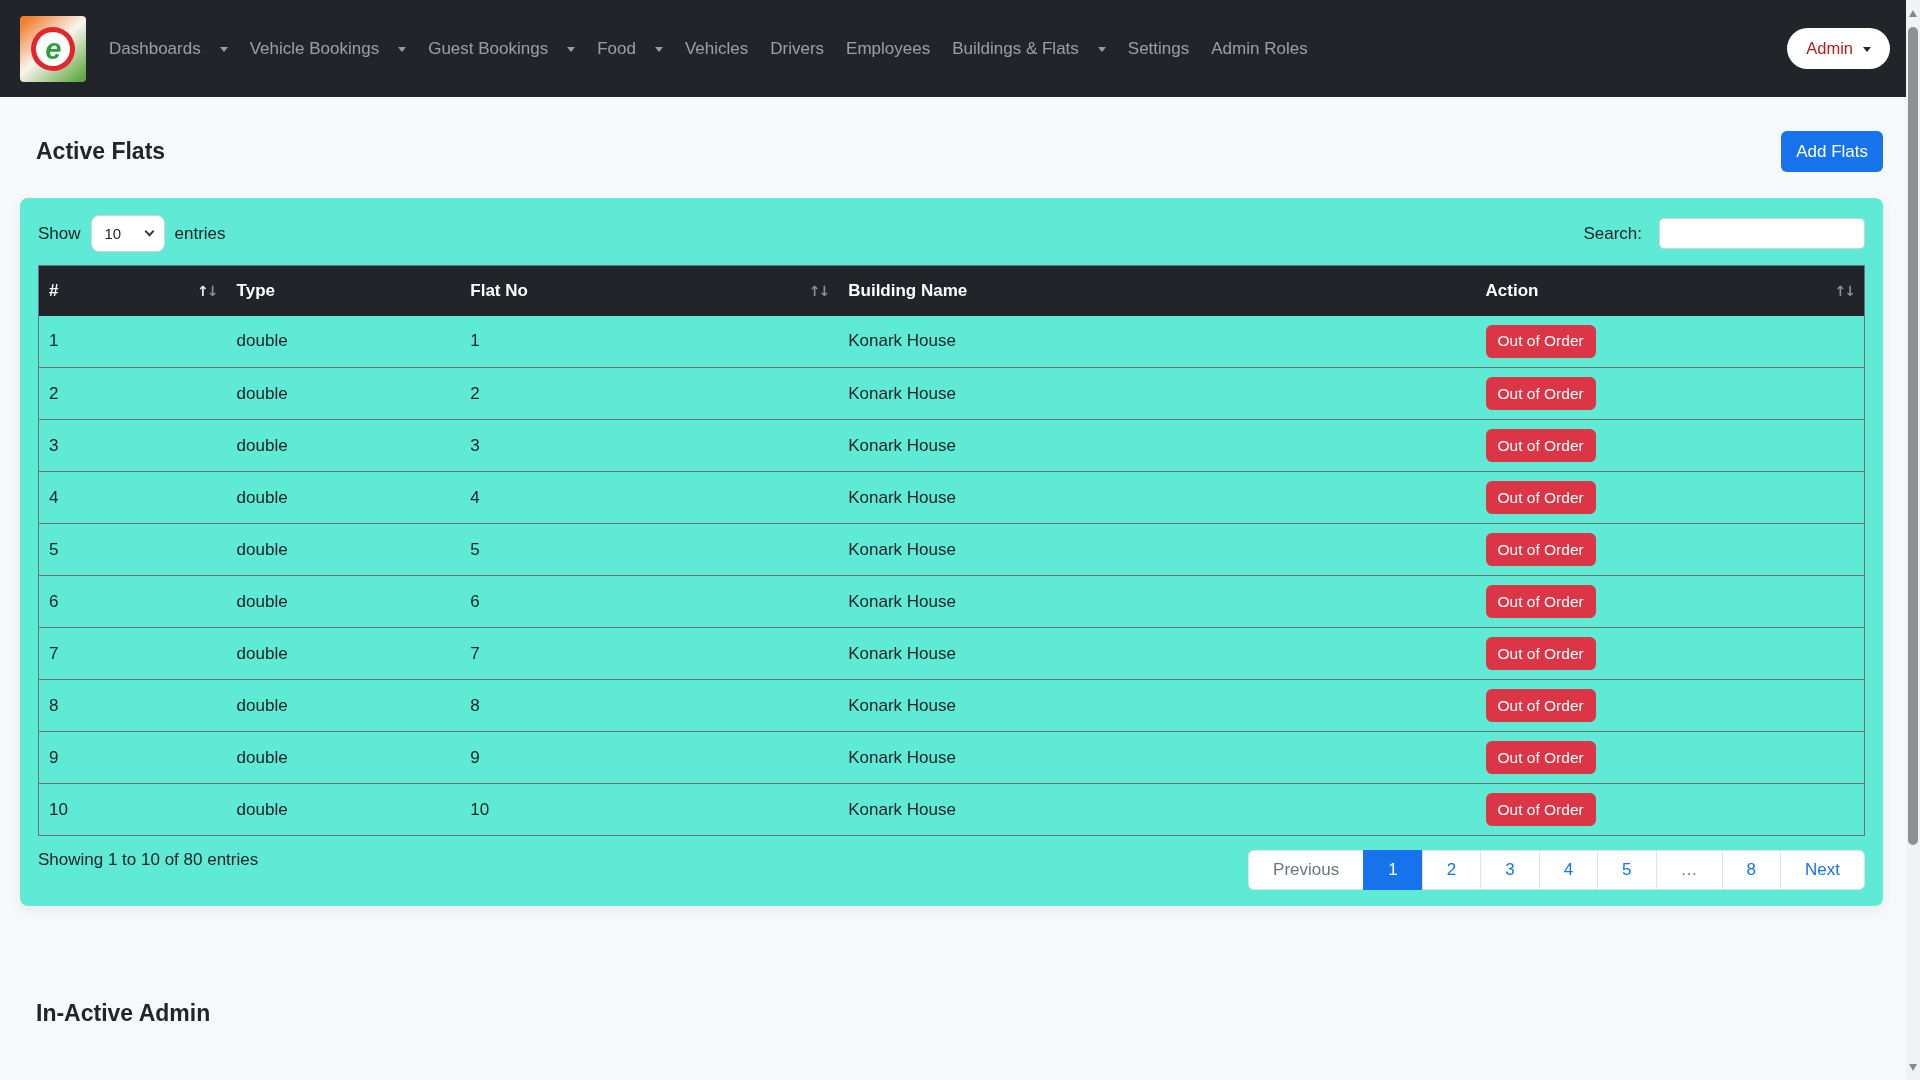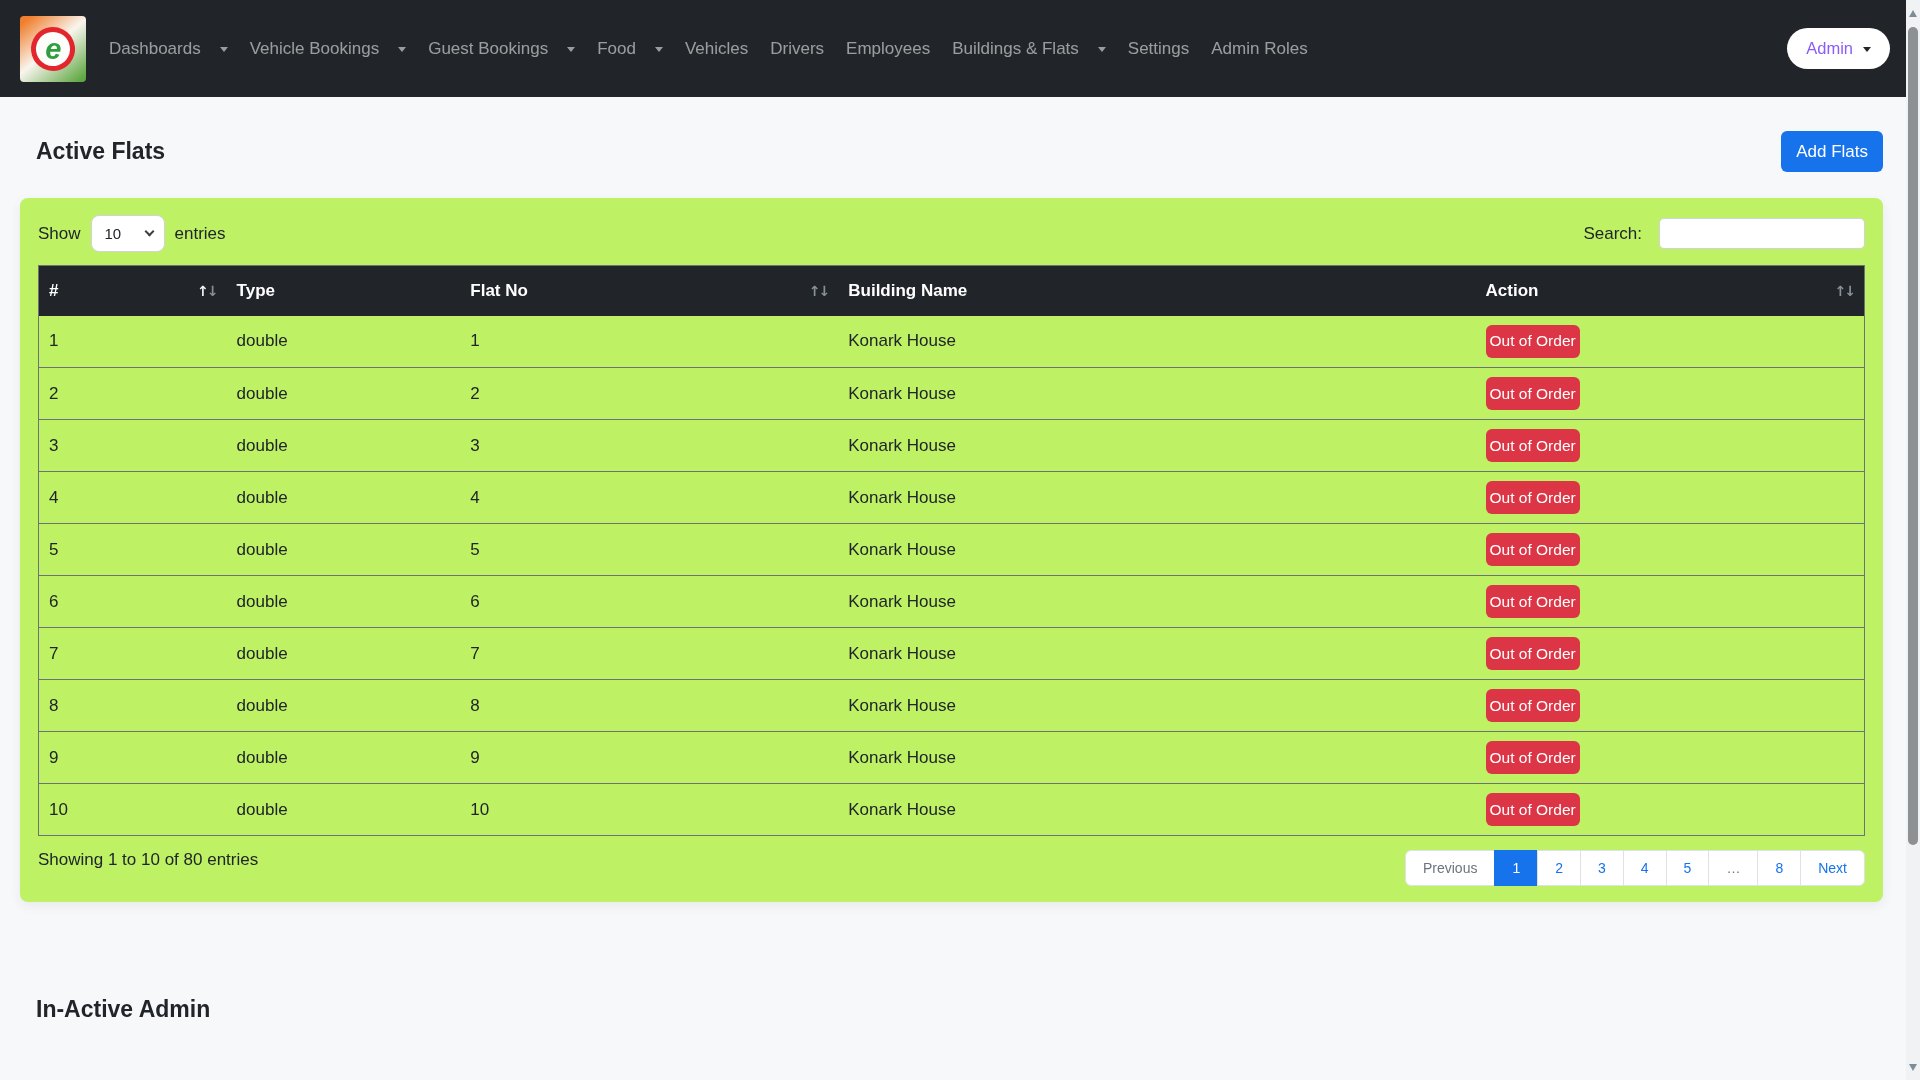--- a/index.html
+++ b/index.html
@@ -16,55 +16,55 @@
   nav.topbar{height:97px;background:var(--navbar);display:flex;align-items:center;padding:0 30px 0 20px}
   .brand{width:66px;height:66px;border-radius:4px;flex:0 0 auto;cursor:pointer;
     background:linear-gradient(140deg,#f08030 8%,#f9f5ee 48%,#5fa843 95%);
     display:flex;align-items:center;justify-content:center}
   .logo-ring{width:44px;height:44px;border-radius:50%;border:5px solid #e3262d;background:#fdfdfb;
     display:flex;align-items:center;justify-content:center;transform:rotate(-18deg)}
   .logo-e{font-size:29px;font-weight:700;font-style:italic;color:#2f9e41;transform:rotate(18deg);line-height:1}
   .nav-items{display:flex;align-items:center;margin-left:12px;flex:1;min-width:0}
   .nav-link{color:rgba(255,255,255,.55);font-size:17px;padding:8px 11px;display:flex;align-items:center;gap:19px;cursor:pointer;white-space:nowrap}
   .caret{width:0;height:0;border-left:4.5px solid transparent;border-right:4.5px solid transparent;border-top:5px solid rgba(255,255,255,.55);margin-top:2px}
-  .admin-btn{margin-left:auto;background:#fff;color:#8b5cf6;border:none;border-radius:50rem;height:41px;padding:0 19px;
+  .admin-btn{margin-left:auto;background:#fff;color:#b91c1c;border:none;border-radius:50rem;height:41px;padding:0 19px;
     font-size:16.5px;display:flex;align-items:center;gap:10px;cursor:pointer;font-family:inherit}
   .admin-btn .caret{border-top-color:#212529}
   
   main{padding:0 37px 0 20px}
   h1.page-title{font-size:29px;font-weight:600;margin:21px 0 0;letter-spacing:.2px}
   .section-row{display:flex;justify-content:space-between;align-items:center;margin-top:25px}
   h2.section-title{font-size:23px;font-weight:600;margin:16px}
   .btn-primary{background:var(--accent);color:#fff;border:none;border-radius:6px;height:41px;padding:0 15px;
     font-size:17px;cursor:pointer;font-family:inherit}
   h2.inactive-title{margin-top:94px}
   
-  .card{background:#bef264;border-radius:8px;margin-top:17px;padding:17px 18px 16px;box-shadow:0 4px 12px rgba(30,40,60,.07)}
+  .card{background:#5eead4;border-radius:8px;margin-top:17px;padding:17px 18px 16px;box-shadow:0 4px 12px rgba(30,40,60,.07)}
   .controls{display:flex;justify-content:space-between;align-items:center}
   .length{display:flex;align-items:center;gap:10px;font-size:17px}
   .select-wrap{position:relative}
   .select-wrap select{appearance:none;-webkit-appearance:none;width:74px;height:37px;border:1px solid #ced4da;border-radius:8px;
     padding:0 26px 0 13px;font-size:15px;background:#fff;color:#212529;font-family:inherit;cursor:pointer}
   .chev{position:absolute;right:12px;top:13px;width:7px;height:7px;border-right:2px solid #3c4044;border-bottom:2px solid #3c4044;
     transform:rotate(45deg);pointer-events:none}
   .search{display:flex;align-items:center;gap:17px;font-size:17px}
   .search input{width:206px;height:31px;border:1px solid #ced4da;border-radius:5px;padding:0 8px;font-size:15px;font-family:inherit}
   
   table.flats{width:100%;border-collapse:collapse;margin-top:13px;border:1px solid var(--rowborder)}
   thead th{background:var(--thead);color:#fff;font-size:17px;font-weight:700;text-align:left;padding:0 10px;height:50px;cursor:pointer;vertical-align:middle}
   .c1{width:10.3%}.c2{width:12.8%}.c3{width:20.7%}.c4{width:34.9%}
   tbody td{font-size:17px;padding:0 10px;height:52px;vertical-align:middle}
   tbody tr + tr td{border-top:1px solid var(--rowborder)}
   .sorters{float:right;color:#87919a;font-size:14px;letter-spacing:-2px;margin-top:2px;font-family:"DejaVu Sans",sans-serif}
   .sorters.asc .s-up{color:#f2f3f4}
-  .btn-oo{background:var(--danger);color:#fff;border:none;border-radius:6px;height:33px;padding:0 4px;font-size:15.5px;cursor:pointer;font-family:inherit}
+  .btn-oo{background:var(--danger);color:#fff;border:none;border-radius:6px;height:33px;padding:0 12px;font-size:15.5px;cursor:pointer;font-family:inherit}
   
   .table-footer{display:flex;justify-content:space-between;margin-top:14px;font-size:17px}
   .pagination{display:flex}
-  .page-item{border:1px solid #dee2e6;margin-left:-1px;padding:9px 17px;font-size:14px;color:var(--accent);background:#fff;cursor:pointer;text-align:center}
+  .page-item{border:1px solid #dee2e6;margin-left:-1px;padding:9px 24px;font-size:17px;color:var(--accent);background:#fff;cursor:pointer;text-align:center}
   .page-item:first-child{border-radius:6px 0 0 6px;margin-left:0}
   .page-item:last-child{border-radius:0 6px 6px 0}
   .page-item.disabled,.page-item.ellipsis{color:#6c757d;cursor:default}
   .page-item.active{background:var(--accent);border-color:var(--accent);color:#fff}
   
   .scrollbar{position:fixed;top:0;right:0;width:14px;height:1080px;background:#f1f2f4}
   .sb-up{position:absolute;top:10px;left:3px;width:0;height:0;border-left:4px solid transparent;border-right:4px solid transparent;border-bottom:7px solid #7e8c9a}
   .sb-down{position:absolute;bottom:9px;left:3px;width:0;height:0;border-left:4px solid transparent;border-right:4px solid transparent;border-top:7px solid #7e8c9a}
   .sb-thumb{position:absolute;top:27px;left:2px;width:10px;height:818px;background:#8e9194;border-radius:6px;cursor:grab}
 </style>

